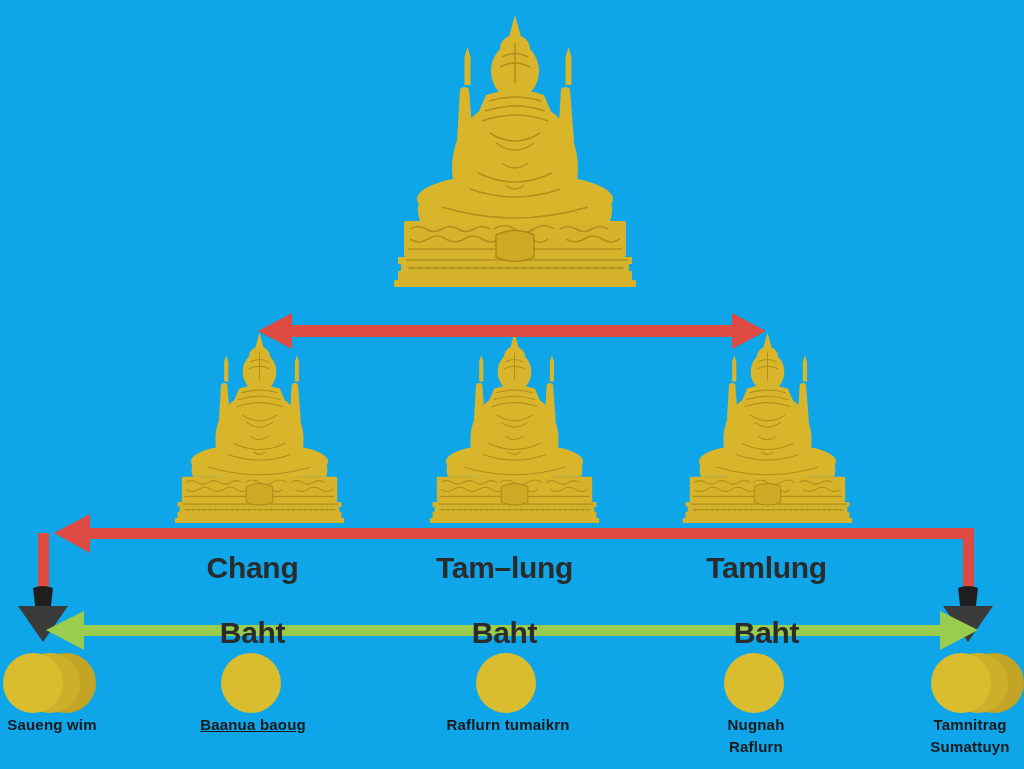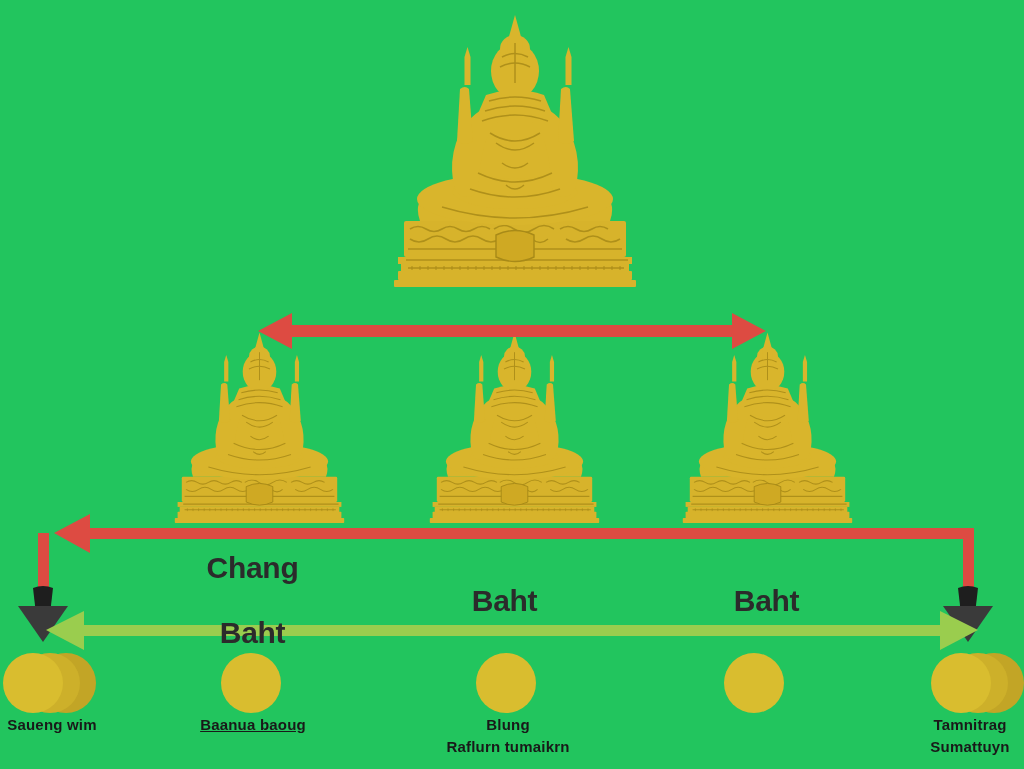--- a/index.html
+++ b/index.html
@@ -6,21 +6,21 @@
   html, body {
     width: 1024px; height: 769px;
     background: #000000;
     font-family: "Liberation Sans", sans-serif;
     overflow: hidden;
   }
   #stage {
     position: relative;
     width: 1024px;
     height: 769px;
-    background: #22c55e;
+    background: #0ea5e9;
   }
 
   
   .statue { position: absolute; }
   .statue svg { display: block; width: 100%; height: 100%; }
 
   
   .arrow-layer {
     position: absolute;
     left: 0; top: 0;
@@ -204,24 +204,26 @@
       <polygon points="978,630 940,611 940,650" fill="#9acd4e"></polygon>
     </g>
   </svg>
 
   <div class="tier-label" style="left:180px; top:552px; width:145px;">
     <span>Chang</span>
     <span class="l2">Baht</span>
   </div>
 
   <div class="tier-label" style="left:422px; top:552px; width:165px;">
+    <span>Tam–lung</span>
     <span class="l2">Baht</span>
   </div>
 
   <div class="tier-label" style="left:684px; top:552px; width:165px;">
+    <span>Tamlung</span>
     <span class="l2">Baht</span>
   </div>
 
   <div class="coin-group" style="left:2px; top:652px; width:96px; height:64px;">
     <svg viewBox="0 0 96 64">
       <use href="#coin-stack"></use>
     </svg>
   </div>
 
   <div class="coin-group" style="left:220px; top:652px; width:64px; height:64px;">
@@ -250,23 +252,26 @@
 
   <div class="coin-caption" style="left:-8px; top:714px; width:120px;">
     <span>Saueng wim</span>
   </div>
 
   <div class="coin-caption" style="left:188px; top:714px; width:130px;text-decoration:underline;">
     <span>Baanua baoug</span>
   </div>
 
   <div class="coin-caption" style="left:420px; top:714px; width:176px;">
-    <span>Blung</span>
     <span>Raflurn tumaikrn</span>
   </div>
 
+  <div class="coin-caption" style="left:692px; top:714px; width:128px;">
+    <span>Nugnah</span>
+    <span>Raflurn</span>
+  </div>
 
   <div class="coin-caption" style="left:908px; top:714px; width:124px;">
     <span>Tamnitrag</span>
     <span>Sumattuyn</span>
   </div>
 
 </div>
 
 </body></html>

